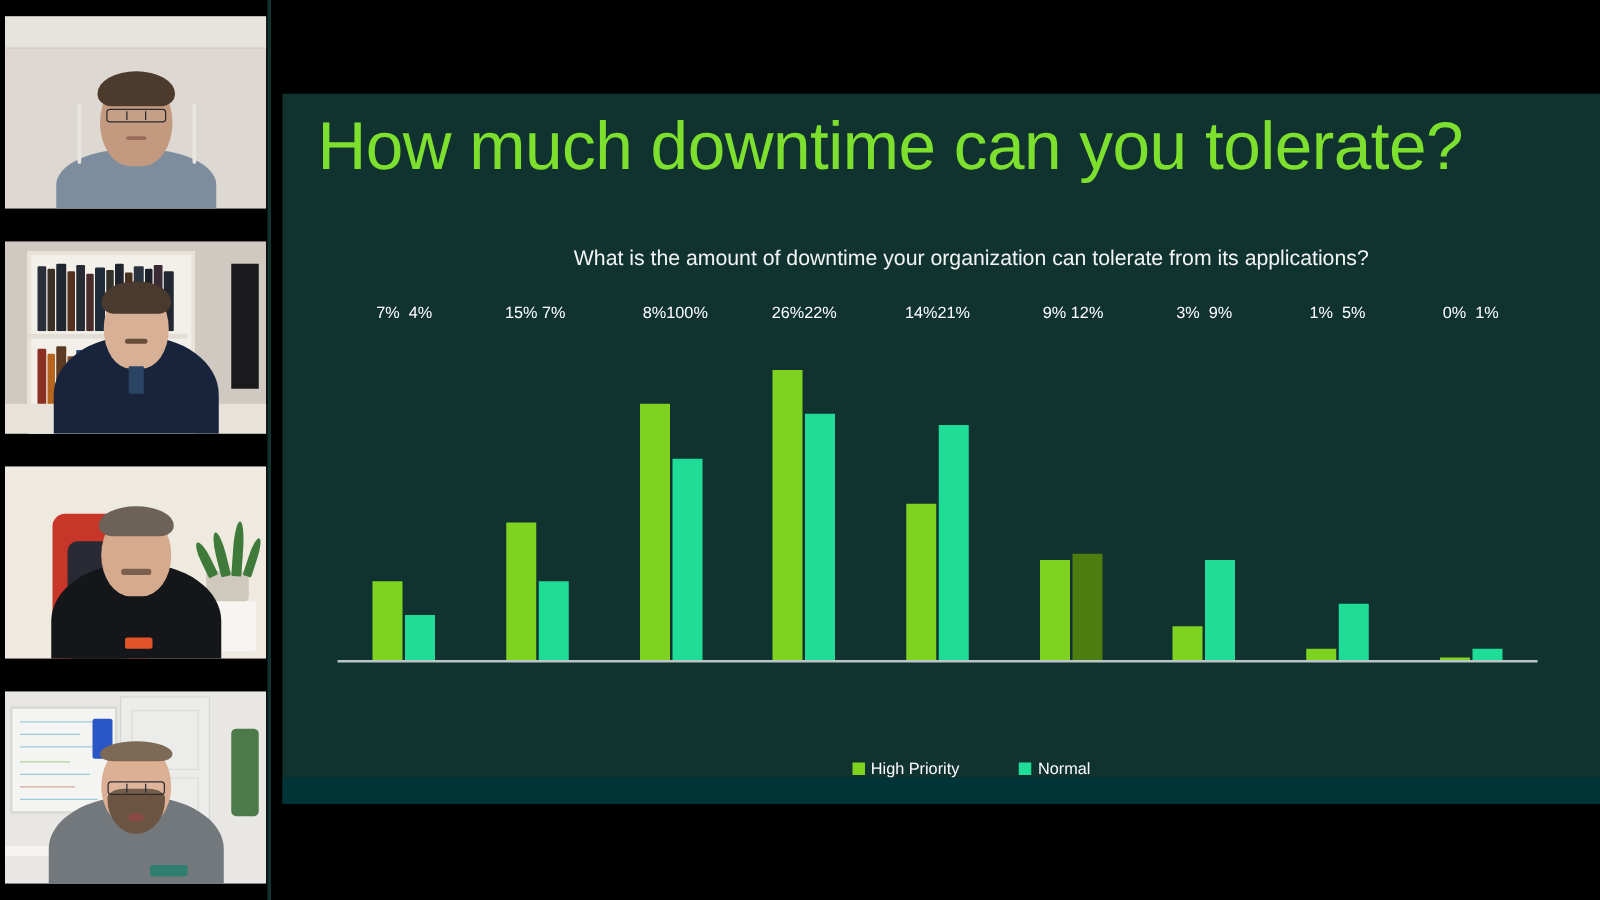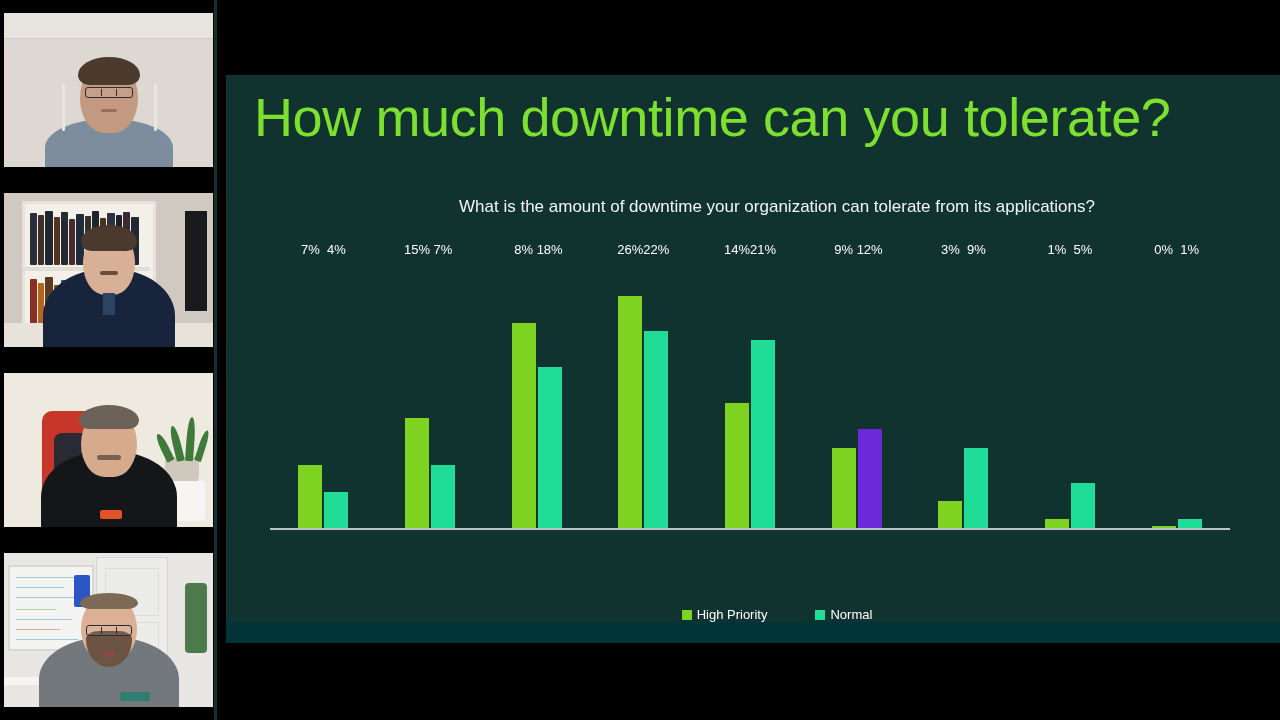--- a/index.html
+++ b/index.html
@@ -380,21 +380,21 @@
             </div>
           </div>
           <div class="group" style="left: 213.333px; width: 106.667px;">
             <div class="bar-wrap">
               <div class="bar high" style="height: 205.467px; background: rgb(126, 211, 33);">
                 <span class="bar-label">8%</span>
               </div>
             </div>
             <div class="bar-wrap">
               <div class="bar normal" style="height: 160.8px; background: rgb(31, 221, 150);">
-                <span class="bar-label">18%</span>
+                <span class="bar-label">100%</span>
               </div>
             </div>
           </div>
           <div class="group" style="left: 320px; width: 106.667px; text-align: right;">
             <div class="bar-wrap">
               <div class="bar high" style="height: 232.267px; background: rgb(126, 211, 33);">
                 <span class="bar-label">26%</span>
               </div>
             </div>
             <div class="bar-wrap">
@@ -415,21 +415,21 @@
               </div>
             </div>
           </div>
           <div class="group" style="left: 533.333px; width: 106.667px;">
             <div class="bar-wrap">
               <div class="bar high" style="height: 80.4px; background: rgb(126, 211, 33);">
                 <span class="bar-label">9%</span>
               </div>
             </div>
             <div class="bar-wrap">
-              <div class="bar normal" style="height: 99px; background: #6d28d9;">
+              <div class="bar normal" style="height: 85px; background: #4d7c0f;">
                 <span class="bar-label">12%</span>
               </div>
             </div>
           </div>
           <div class="group" style="left: 640px; width: 106.667px;">
             <div class="bar-wrap">
               <div class="bar high" style="height: 26.8px; background: rgb(126, 211, 33);">
                 <span class="bar-label">3%</span>
               </div>
             </div>

